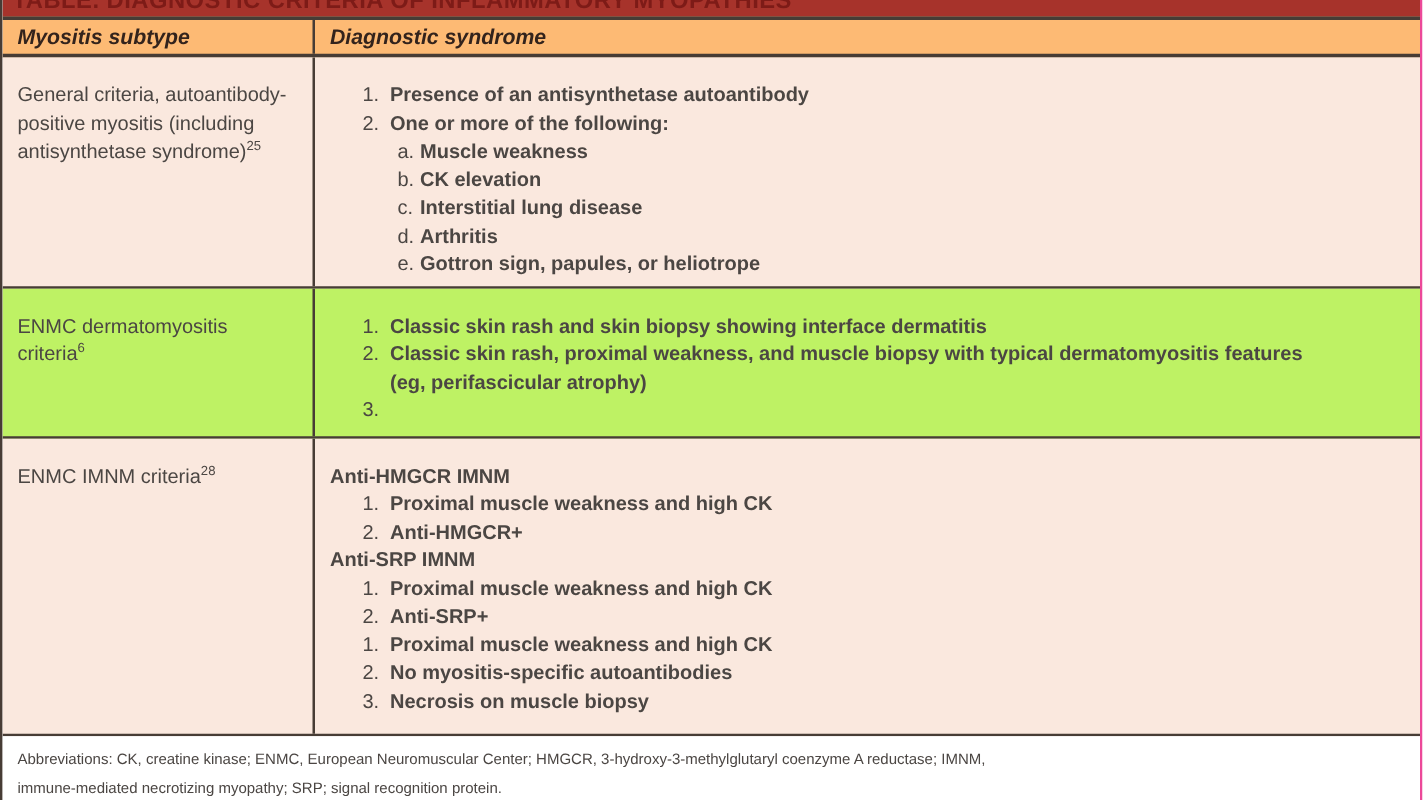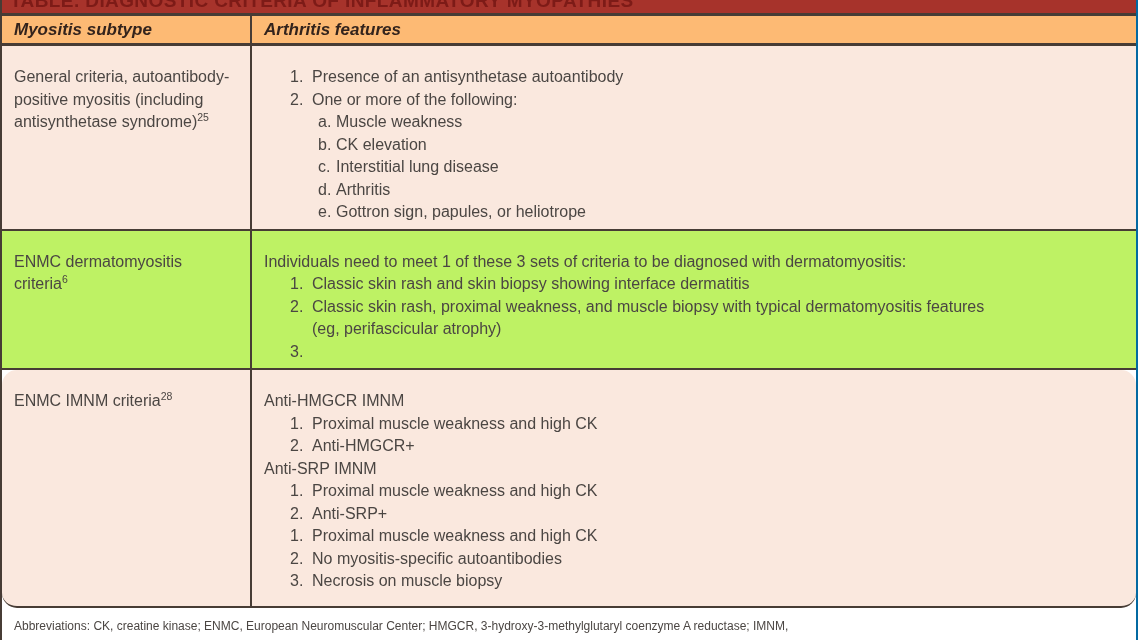--- a/index.html
+++ b/index.html
@@ -4,21 +4,21 @@
 <style>
   html,body{margin:0;padding:0;background:#ffffff;}
   .page{
     position:relative;
     width:1138px;height:640px;
     box-sizing:border-box;
     overflow:hidden;
     background:#ffffff;
     font-family:"Liberation Sans",sans-serif;
     border-left:2px solid #473c35;
-    border-right:2px solid #0369a1;
+    border-right:2px solid #ec4899;
   }
   
   .titlebar{
     height:13px;
     background:#a7332b;
     overflow:hidden;
     position:relative;
   }
   .titletext{
     display:block;
@@ -59,36 +59,36 @@
     box-sizing:border-box;
     font-size:16px;
     line-height:22.5px;
     color:#4b4643;
   }
   .trow .cell{padding:20px 10px 5px 12px;box-sizing:border-box;}
   .trow.pink{background:#fae8de;}
   .trow.white{background:#bef264;}
   .trow.r1{min-height:168px;}
   .trow.r2{min-height:120px;}
-  .trow.r3{min-height:238px;border-radius:15px;}
+  .trow.r3{min-height:238px;}
   .subtype-text{white-space:pre-line;}
   sup.ref{
     font-size:10.5px;
     vertical-align:super;
     line-height:0;
   }
   
   .fline{display:flex;align-items:flex-start;}
   .fline .marker{flex:0 0 auto;}
   .fline.lv0{margin-left:0;}
   .fline.lv1{margin-left:26px;}
   .fline.lv1 .marker{width:22px;}
   .fline.lv2{margin-left:54px;}
   .fline.lv2 .marker{width:18px;}
-  .ftext{white-space:pre-line;}
+  .ftext{white-space:pre-line;font-weight:bold;}
   
   .tfoot{
     background:#ffffff;
     padding:7px 12px 0 12px;
     font-size:12px;
     line-height:23px;
     color:#4b4643;
     white-space:pre-line;
   }
 </style>
@@ -96,21 +96,21 @@
 <body>
 
 <div class="page">
 
   <div class="titlebar">
     <span class="titletext">TABLE. DIAGNOSTIC CRITERIA OF INFLAMMATORY MYOPATHIES</span>
   </div>
 
   <div class="thead">
     <div class="cell left">Myositis subtype</div>
-    <div class="cell right">Arthritis features</div>
+    <div class="cell right">Diagnostic syndrome</div>
   </div>
 
   <div class="trow pink r1">
     <div class="cell left">
       <span class="subtype-text">General criteria, autoantibody-positive myositis (including antisynthetase syndrome)</span><sup class="ref">25</sup>
     </div>
     <div class="cell right">
 
         <div class="fline lv1">
           <span class="marker">1.</span>
@@ -149,24 +149,20 @@
       </div>
   </div>
 
   <div class="trow white r2">
     <div class="cell left">
       <span class="subtype-text">ENMC dermatomyositis
 criteria</span><sup class="ref">6</sup>
     </div>
     <div class="cell right">
 
-        <div class="fline lv0">
-
-          <span class="ftext">Individuals need to meet 1 of these 3 sets of criteria to be diagnosed with dermatomyositis:</span>
-        </div>
 
         <div class="fline lv1">
           <span class="marker">1.</span>
           <span class="ftext">Classic skin rash and skin biopsy showing interface dermatitis</span>
         </div>
 
         <div class="fline lv1">
           <span class="marker">2.</span>
           <span class="ftext">Classic skin rash, proximal weakness, and muscle biopsy with typical dermatomyositis features
 (eg, perifascicular atrophy)</span>

